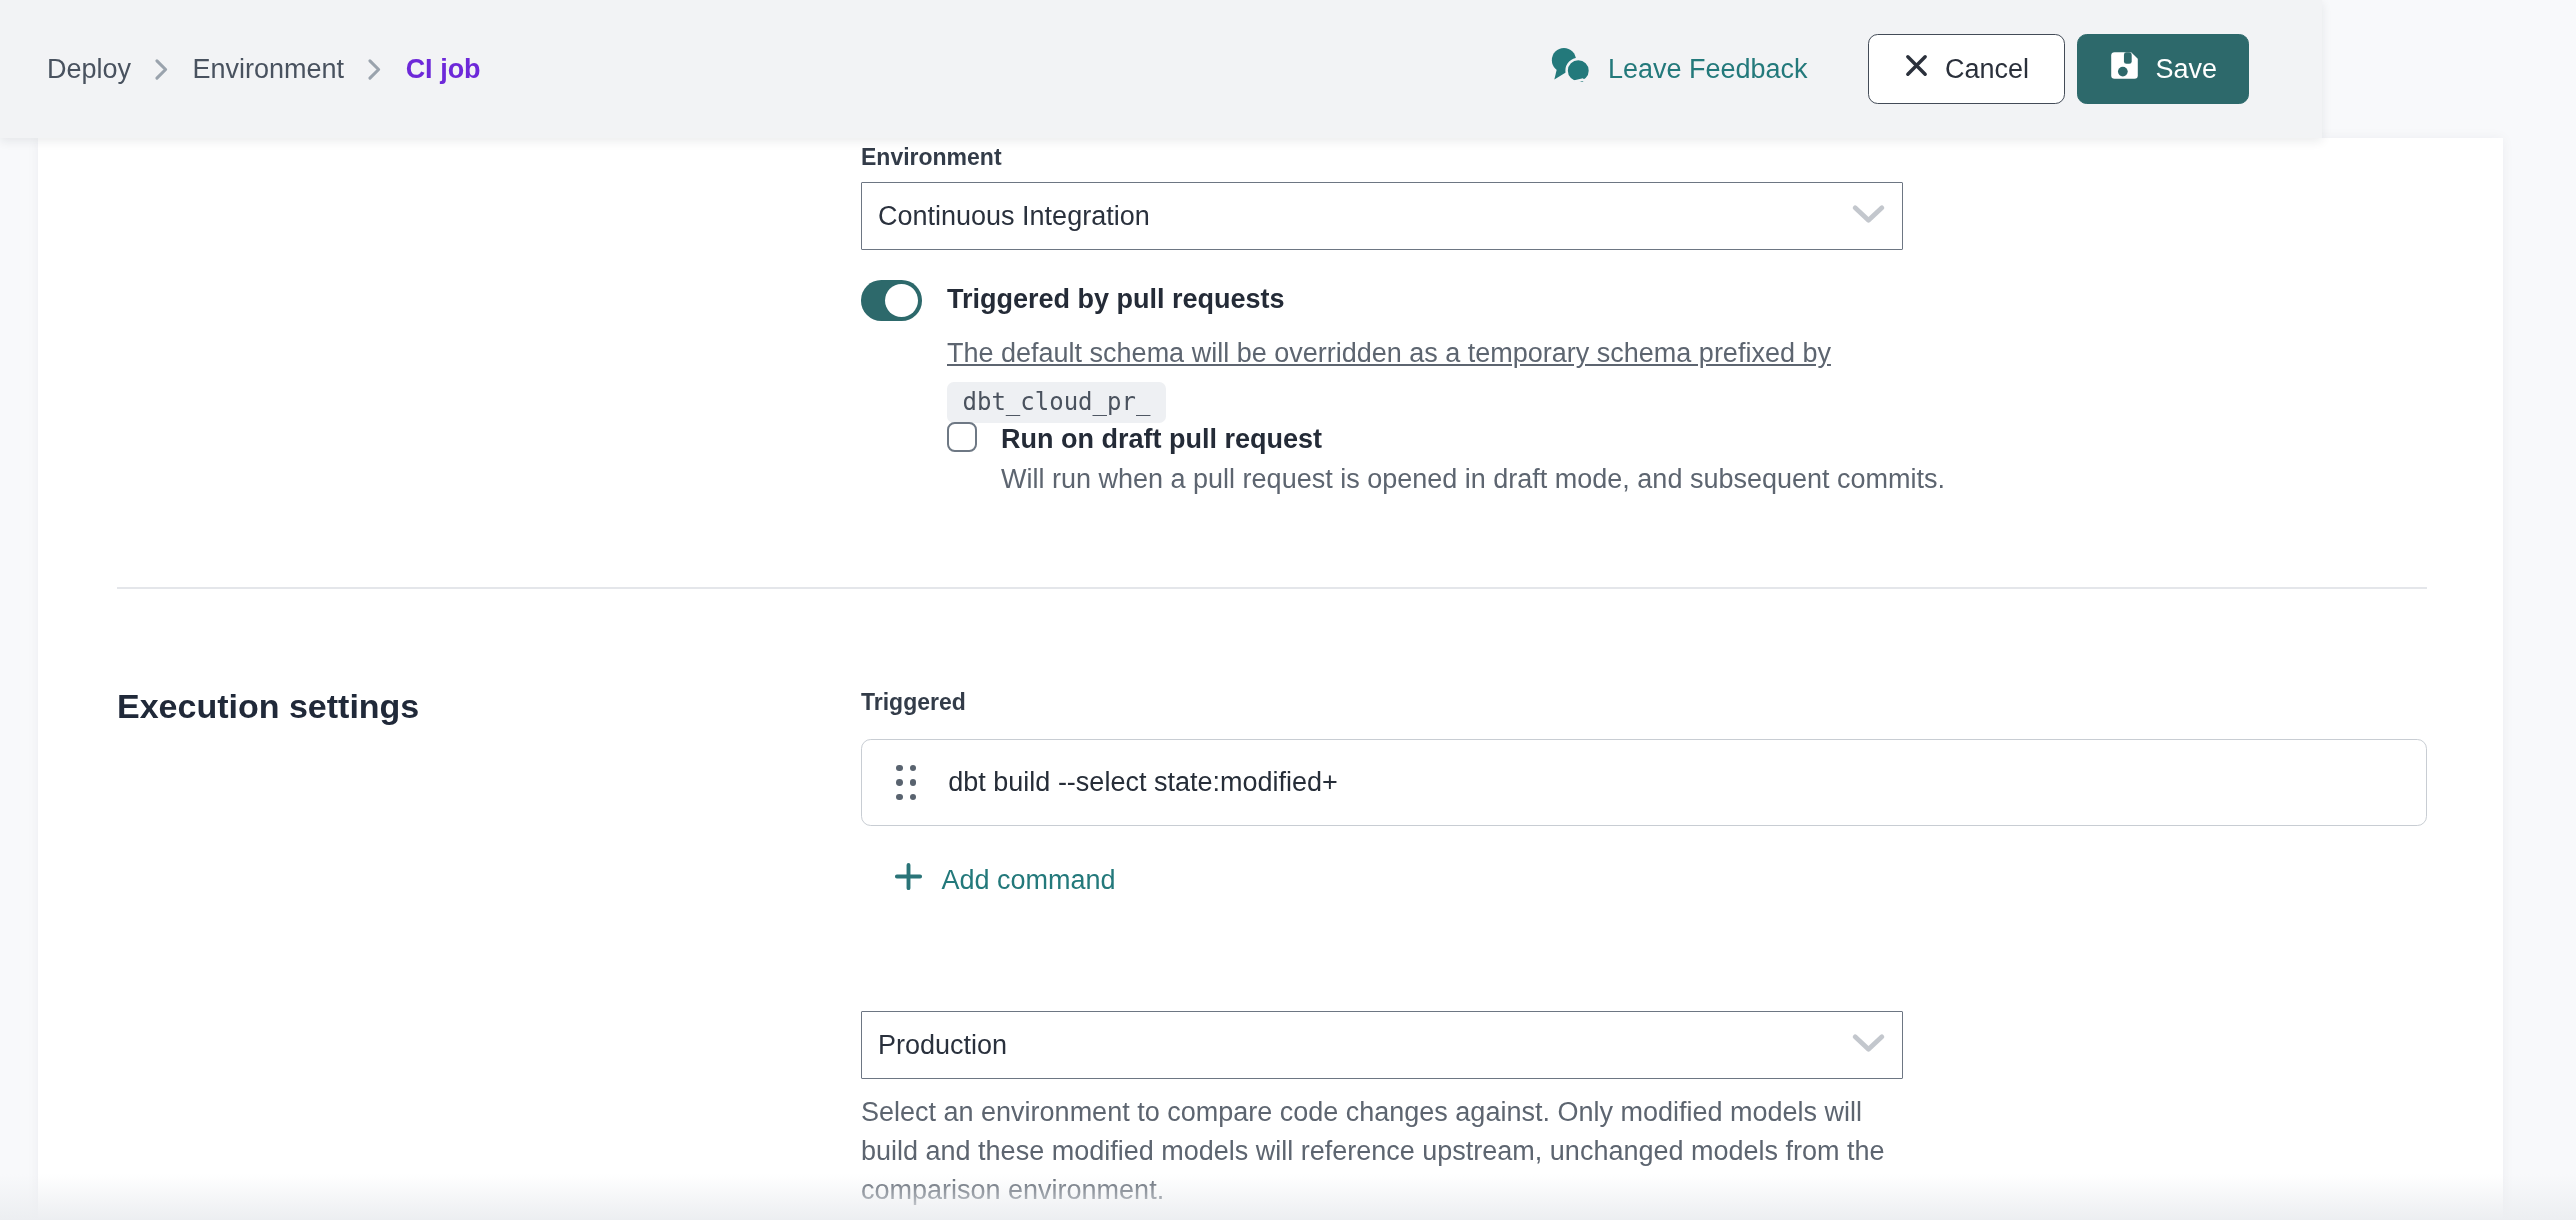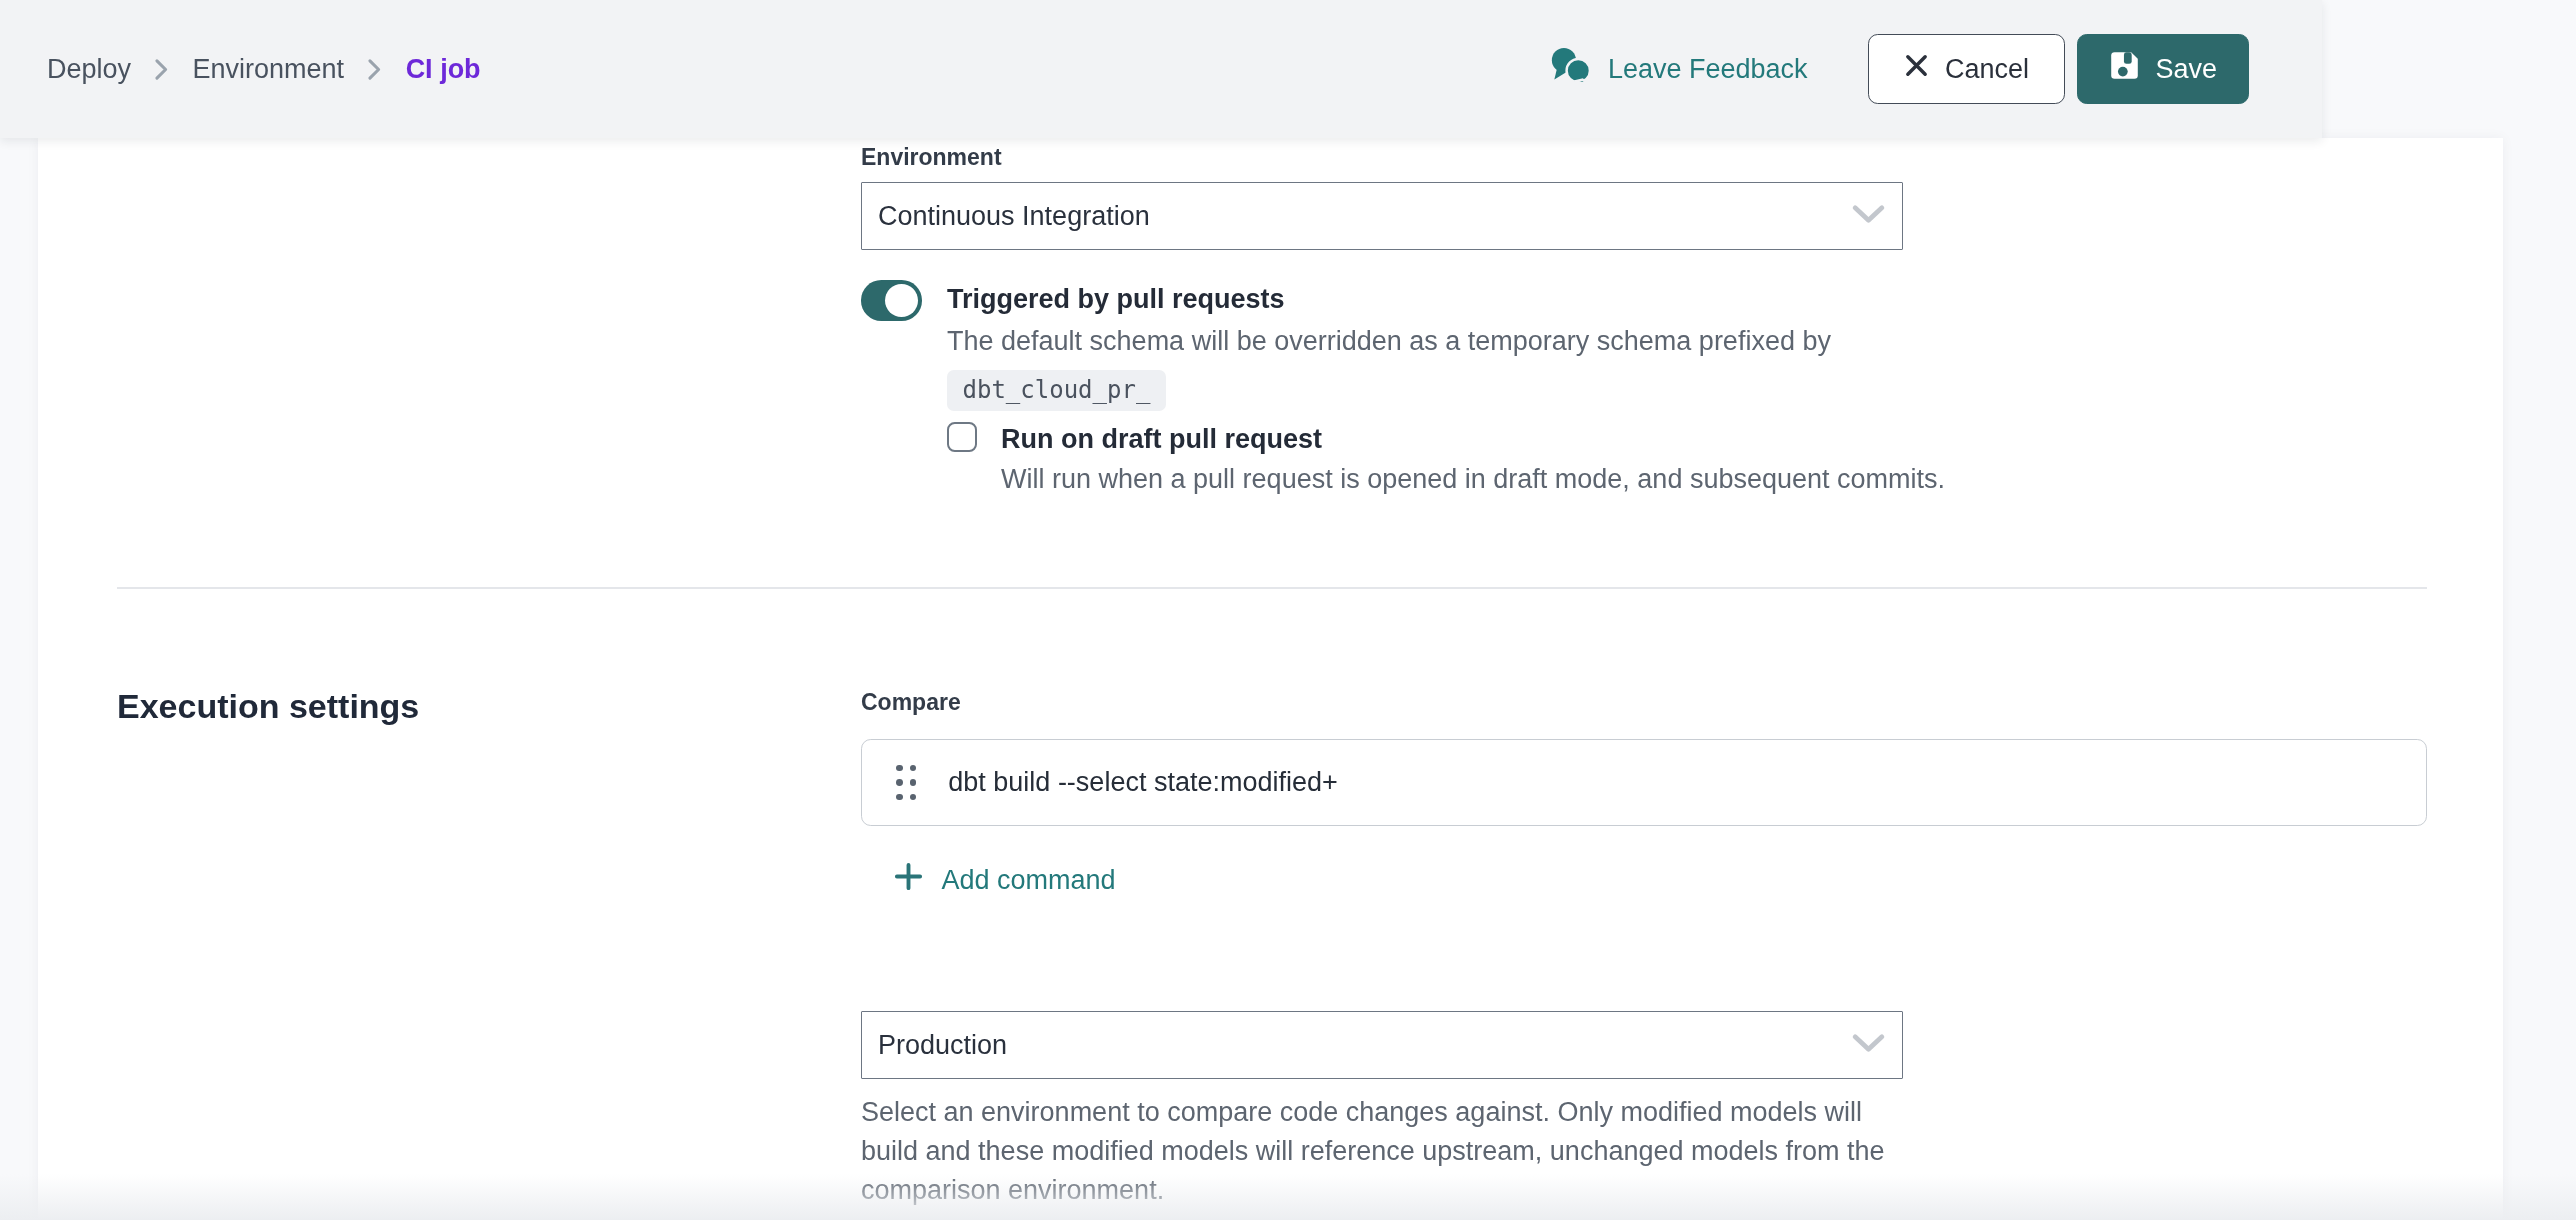--- a/index.html
+++ b/index.html
@@ -190,37 +190,37 @@
         </svg>
     </span>
   </div>
 
   <div class="abs toggle" style="left:823px; top:142px;">
     <span class="knob"></span>
   </div>
 
   <div class="abs" style="left:909px; top:144px; width:967px;">
     <div class="bold-label">Triggered by pull requests</div>
-    <div class="desc-text" style="margin-top:6px;">The default schema will be overridden as a temporary schema prefixed by</div>
+    <div class="desc-text" style="margin-top:18px;text-decoration:underline;">The default schema will be overridden as a temporary schema prefixed by</div>
     <span class="code-chip">dbt_cloud_pr_</span>
   </div>
 
   <div class="abs" style="left:909px; top:284px; display:flex; gap:24px;">
     <span class="checkbox"></span>
     <div>
       <div class="bold-label">Run on draft pull request</div>
       <div class="desc-text" style="margin-top:3.9px;">Will run when a pull request is opened in draft mode, and subsequent commits.</div>
     </div>
   </div>
 
   <div class="abs divider" style="left:79px; top:449px; width:2310px;"></div>
 
   <div class="abs section-heading" style="left:79px; top:549px;">Execution settings</div>
 
-  <div class="abs field-label" style="left:823px; top:551px;">Compare</div>
+  <div class="abs field-label" style="left:823px; top:551px;">Triggered</div>
 
   <div class="abs command-box" style="left:823px; top:601px;">
     <span class="drag-handle">
       <i></i>
         <i></i>
         <i></i>
         <i></i>
         <i></i>
         <i></i>
     </span>

